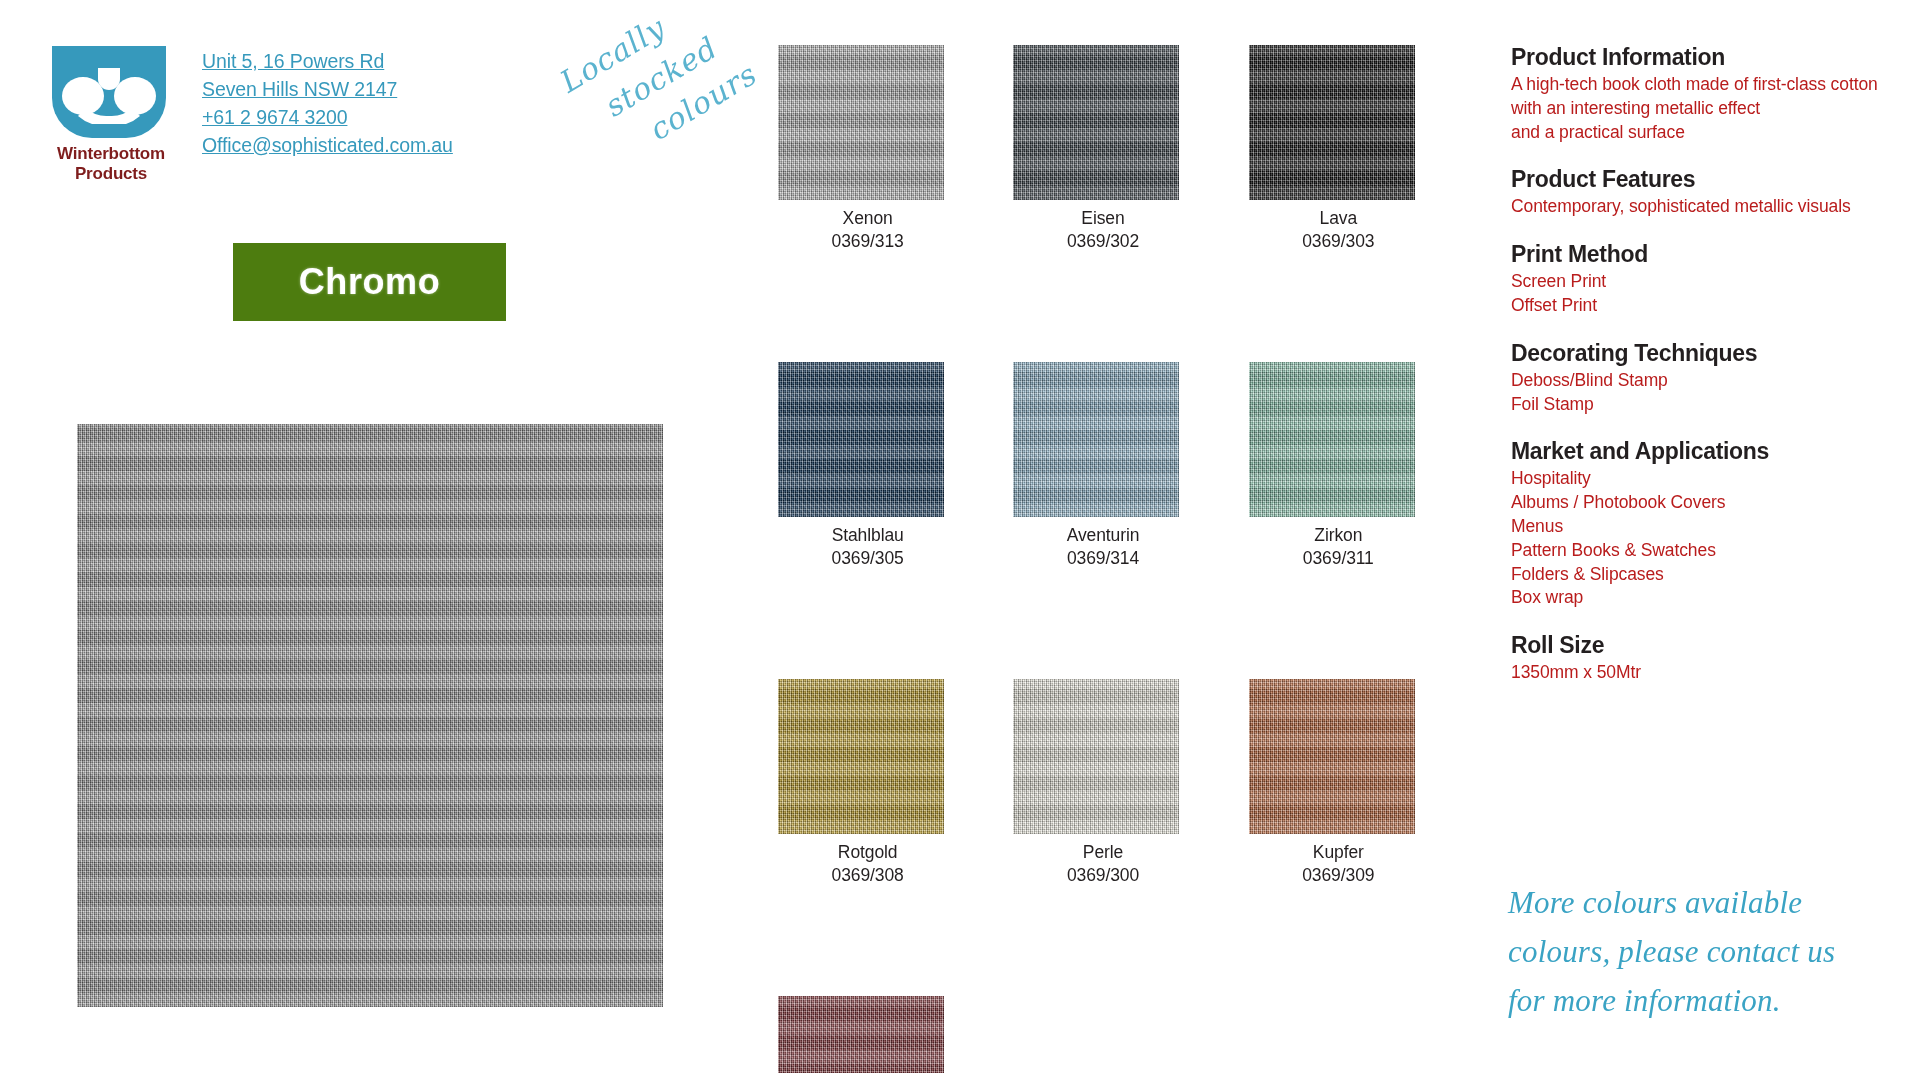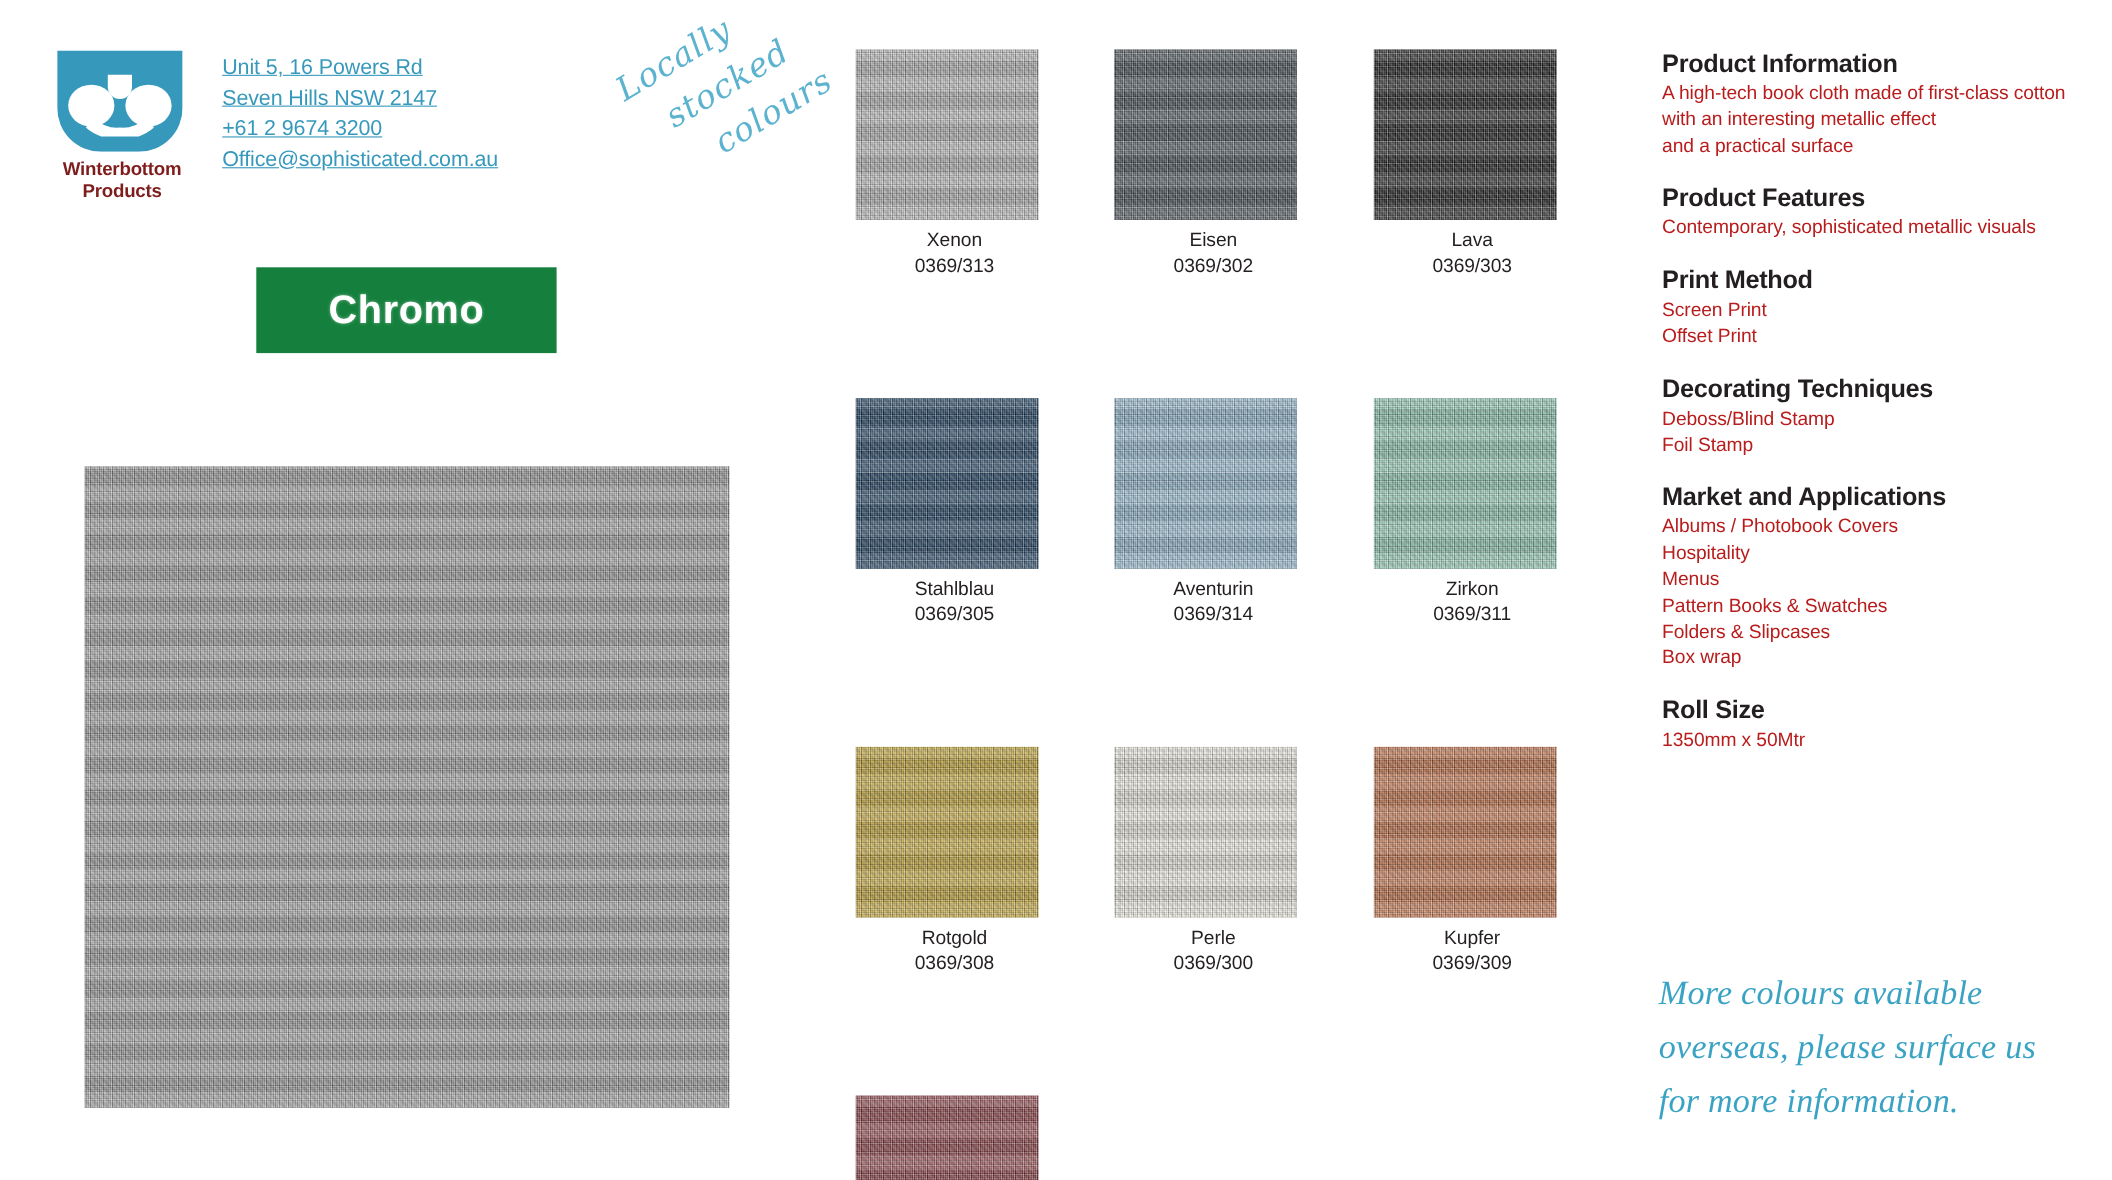--- a/index.html
+++ b/index.html
@@ -75,21 +75,21 @@
   #locally-stocked span:nth-child(2) { margin-left: 26px; }
   #locally-stocked span:nth-child(3) { margin-left: 52px; }
 
   
   #title-box {
     position: absolute;
     left: 233px;
     top: 243px;
     width: 273px;
     height: 78px;
-    background: #15803d;
+    background: #4d7c0f;
     display: flex;
     align-items: center;
     justify-content: center;
   }
   #title-text {
     color: #ffffff;
     font-size: 36px;
     font-weight: bold;
     letter-spacing: 0.6px;
     text-shadow: 0 0 3px rgba(255,255,255,0.45);
@@ -334,30 +334,30 @@
       <div class="info-line">Screen Print</div>
       <div class="info-line">Offset Print</div>
     </div>
     <div class="info-section">
       <div class="info-heading">Decorating Techniques</div>
       <div class="info-line">Deboss/Blind Stamp</div>
       <div class="info-line">Foil Stamp</div>
     </div>
     <div class="info-section">
       <div class="info-heading">Market and Applications</div>
+      <div class="info-line">Hospitality</div>
       <div class="info-line">Albums / Photobook Covers</div>
-      <div class="info-line">Hospitality</div>
       <div class="info-line">Menus</div>
       <div class="info-line">Pattern Books &amp; Swatches</div>
       <div class="info-line">Folders &amp; Slipcases</div>
       <div class="info-line">Box wrap</div>
     </div>
     <div class="info-section">
       <div class="info-heading">Roll Size</div>
       <div class="info-line">1350mm x 50Mtr</div>
     </div>
   </div>
 
 <div id="footer-note">
   <span>More colours available</span>
-  <span>overseas, please surface us</span>
+  <span>colours, please contact us</span>
   <span>for more information.</span>
 </div>
 
 </body></html>

